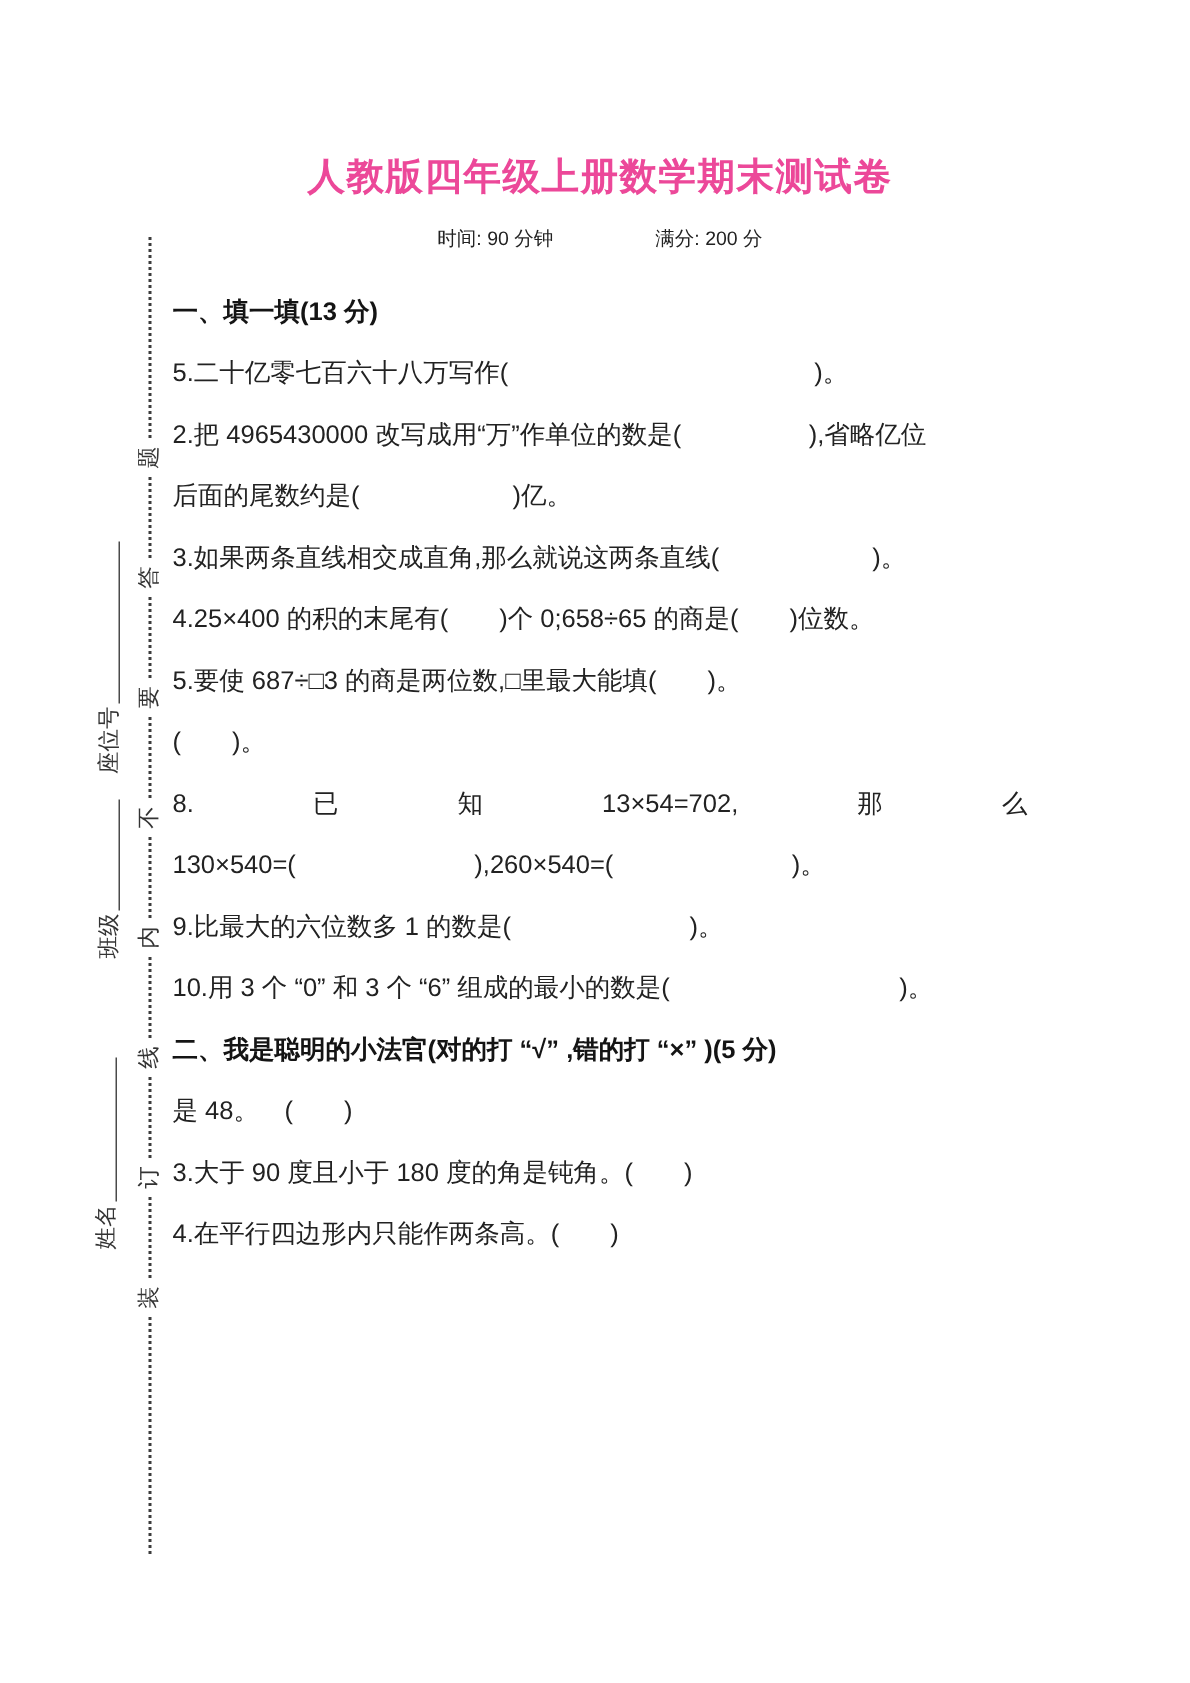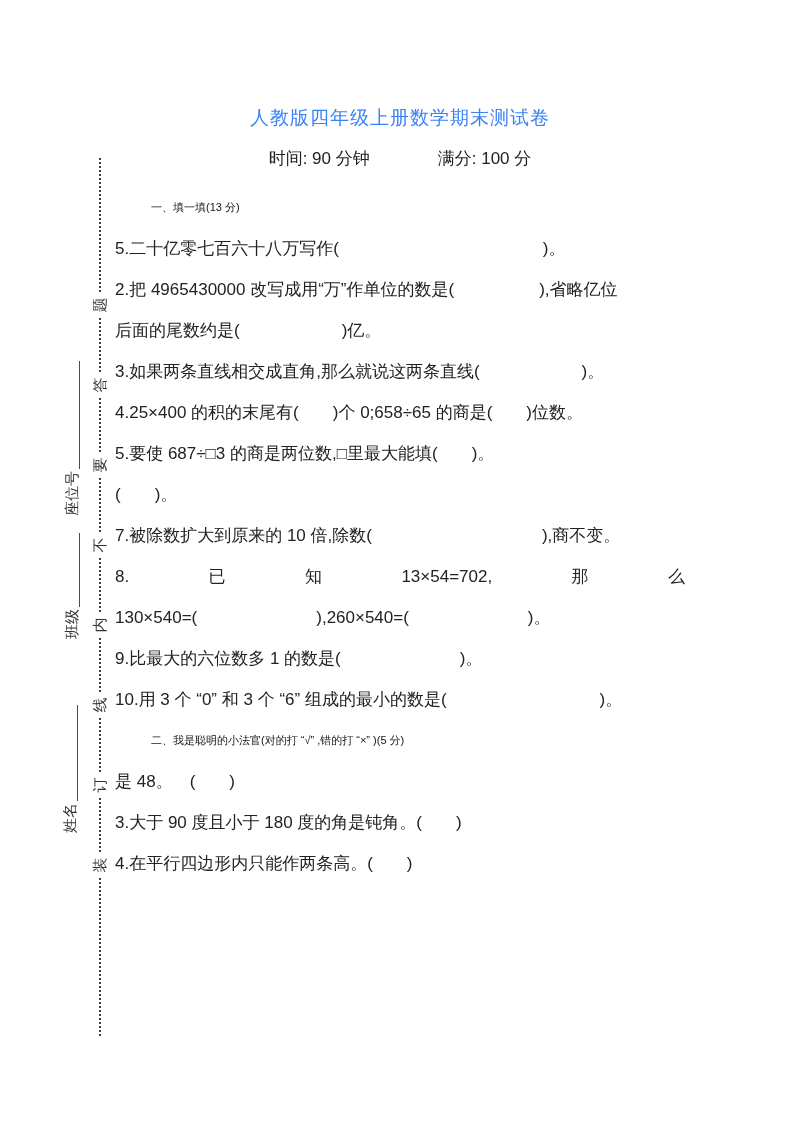--- a/index.html
+++ b/index.html
@@ -24,32 +24,32 @@
   .margin-label .blank{
     display:inline-block;border-bottom:1.5px solid #4a4a4a;height:0.95em;
     margin-left:2px;
   }
   .blank-seat{width:108px;}
   .blank-class{width:74px;}
   .blank-name{width:96px;}
   
   .content{position:absolute;left:115px;top:105px;width:570px;}
   .doc-title{
-    text-align:center;font-weight:normal;font-size:19px;line-height:26px;
-    letter-spacing:1px;color:#3b82f6;
+    text-align:center;font-weight:bold;font-size:25px;line-height:26px;
+    letter-spacing:1px;color:#ec4899;
   }
   .doc-sub{
     display:flex;justify-content:center;gap:68px;margin-top:16px;
-    font-size:17px;line-height:24px;color:#222;
+    font-size:13px;line-height:24px;color:#222;
   }
   .line{
     height:41px;line-height:41px;font-size:17px;white-space:nowrap;
     color:#222;
   }
-  .heading{font-weight:normal;font-size:11px;color:#141414;margin-top:16px;margin-left:36px;}
+  .heading{font-weight:bold;font-size:17px;color:#141414;margin-top:16px;}
   .justify{display:flex;justify-content:space-between;}
   .frac{
     display:inline-flex;flex-direction:column;justify-content:center;
     vertical-align:-0.5em;line-height:1.05;font-size:10.5px;text-align:center;
     margin:0 1px;color:#222;
   }
   .frac .num{border-bottom:1px solid #222;padding:0 2px;}
   .frac .den{padding:0 1px;}
 </style>
 </head>
@@ -80,39 +80,38 @@
   <span>姓名</span>
   <span class="blank blank-name"></span>
 </div>
 
 <div class="content">
 
   <div class="doc-title">人教版四年级上册数学期末测试卷</div>
 
   <div class="doc-sub">
     <span>时间: 90 分钟</span>
-    <span>满分: 100 分</span>
+    <span>满分: 200 分</span>
   </div>
 
   <div class="line heading">一、填一填(13 分)</div>
 
   <div class="line">5.二十亿零七百六十八万写作(　　　　　　　　　　　　)。</div>
 
   <div class="line">2.把 4965430000 改写成用“万”作单位的数是(　　　　　),省略亿位</div>
   <div class="line">后面的尾数约是(　　　　　　)亿。</div>
 
   <div class="line">3.如果两条直线相交成直角,那么就说这两条直线(　　　　　　)。</div>
 
   <div class="line">4.25×400 的积的末尾有(　　)个 0;658÷65 的商是(　　)位数。</div>
 
   <div class="line">5.要使 687÷□3 的商是两位数,□里最大能填(　　)。</div>
 
   <div class="line">(　　)。</div>
 
-  <div class="line">7.被除数扩大到原来的 10 倍,除数(　　　　　　　　　　),商不变。</div>
 
   <div class="line justify">
     <span>8.</span>
     <span>已</span>
     <span>知</span>
     <span>13×54=702,</span>
     <span>那</span>
     <span>么</span>
   </div>
   <div class="line">130×540=(　　　　　　　),260×540=(　　　　　　　)。</div>

